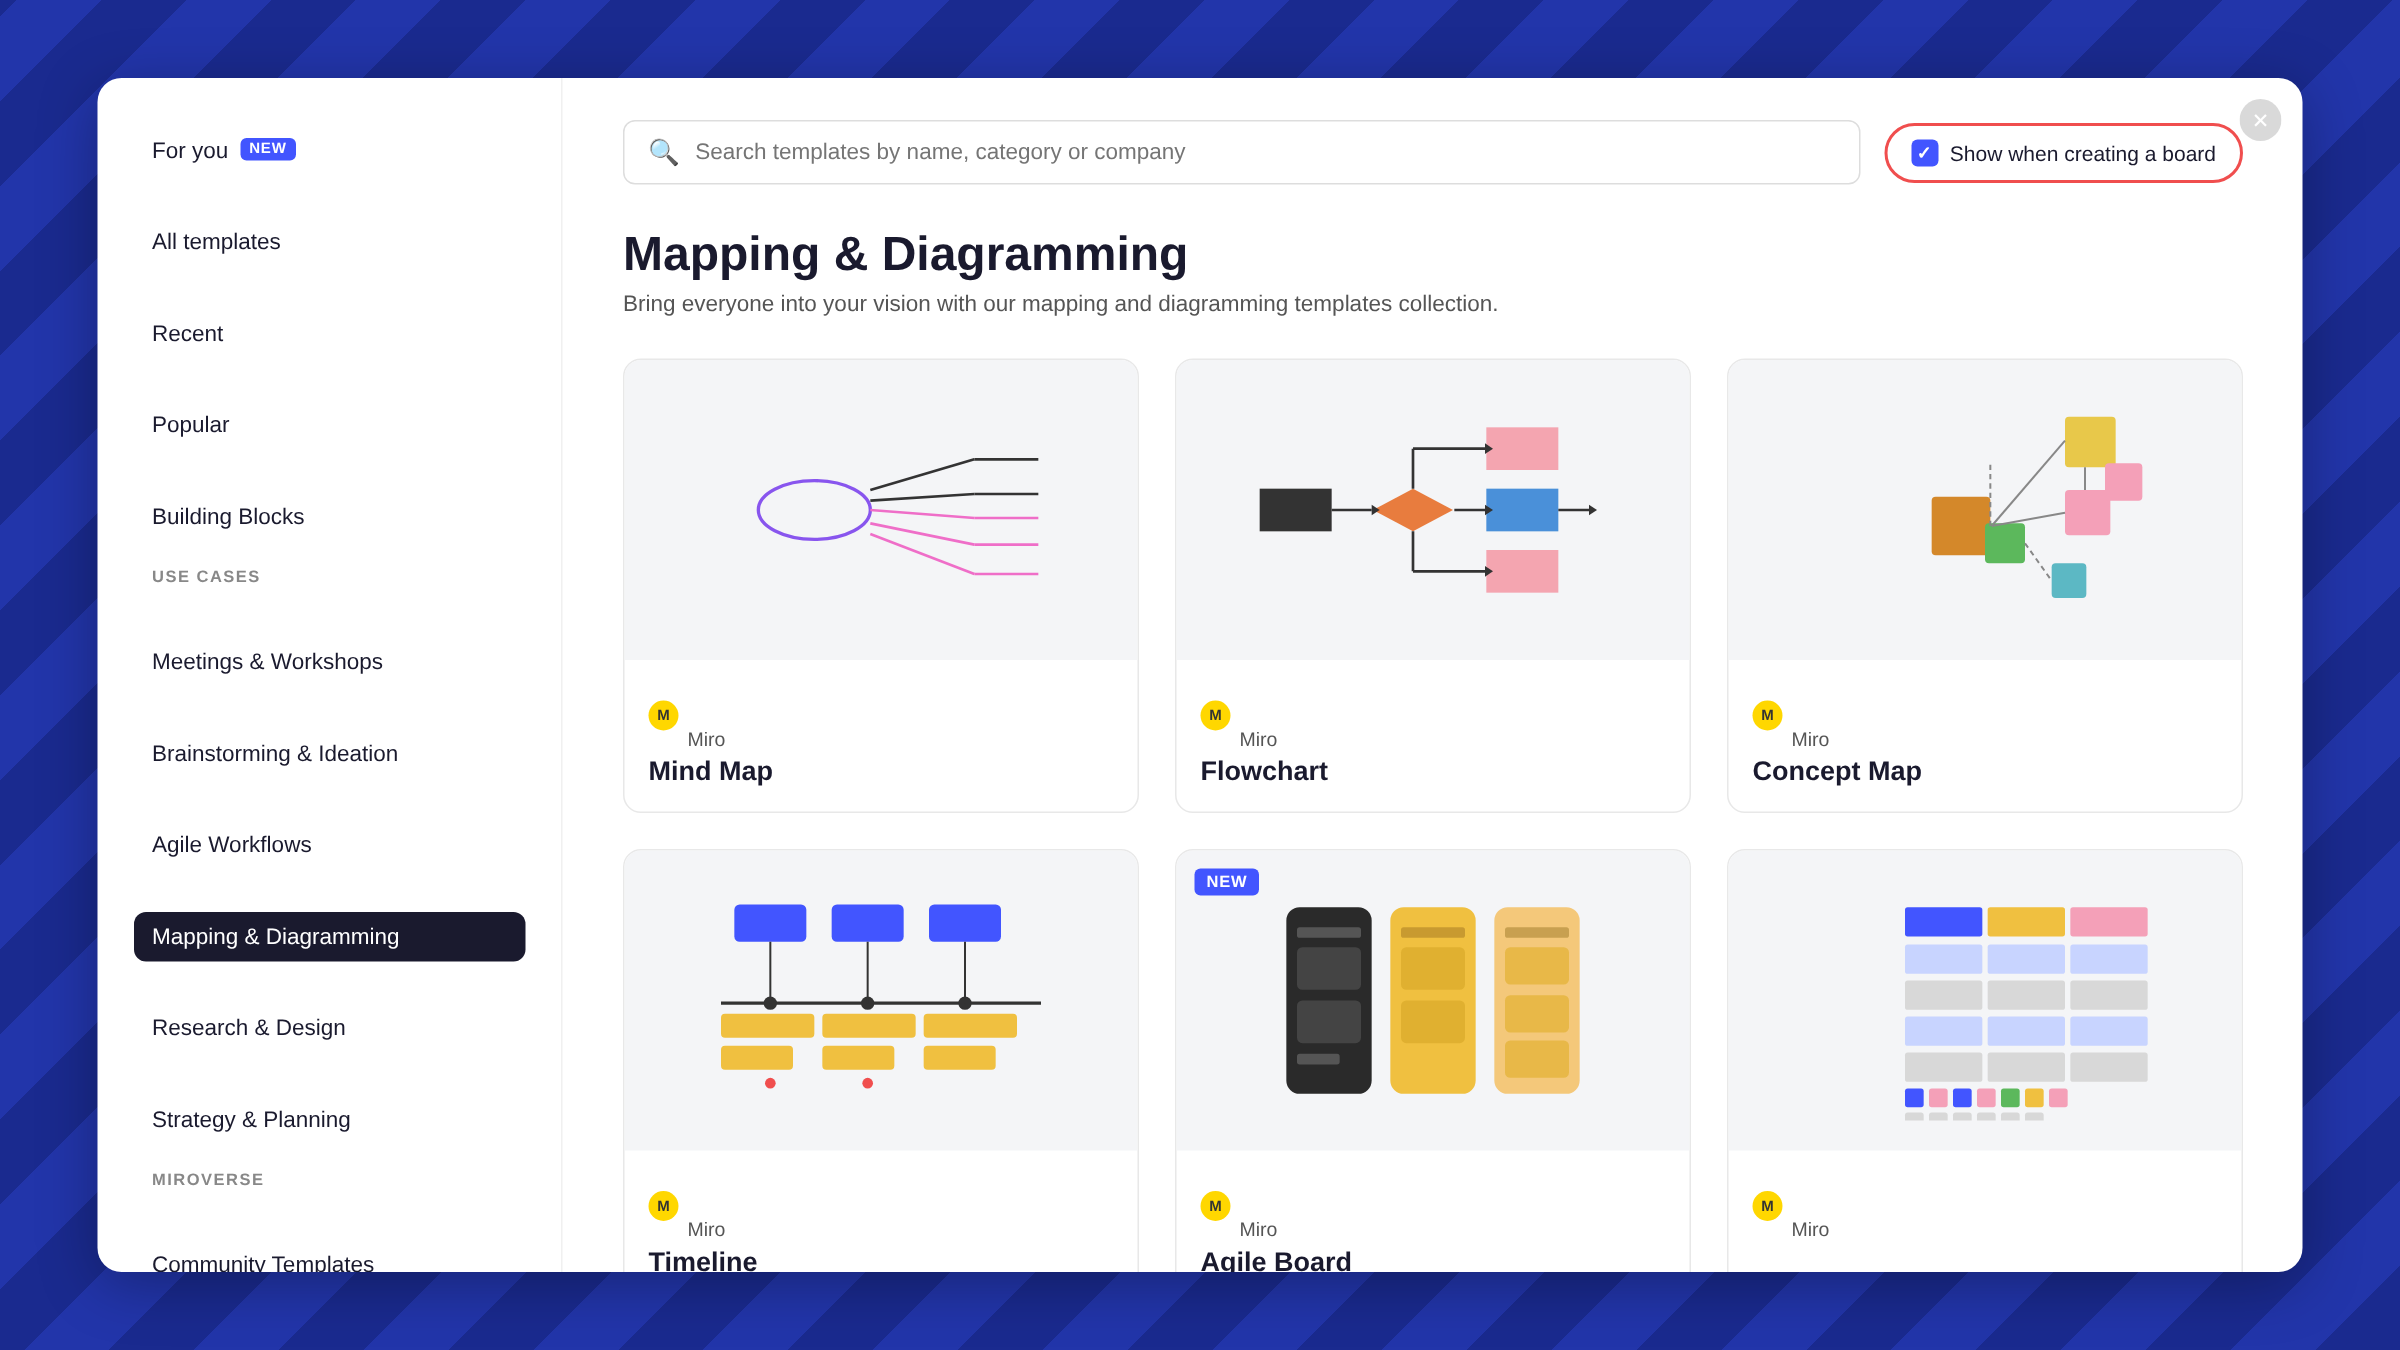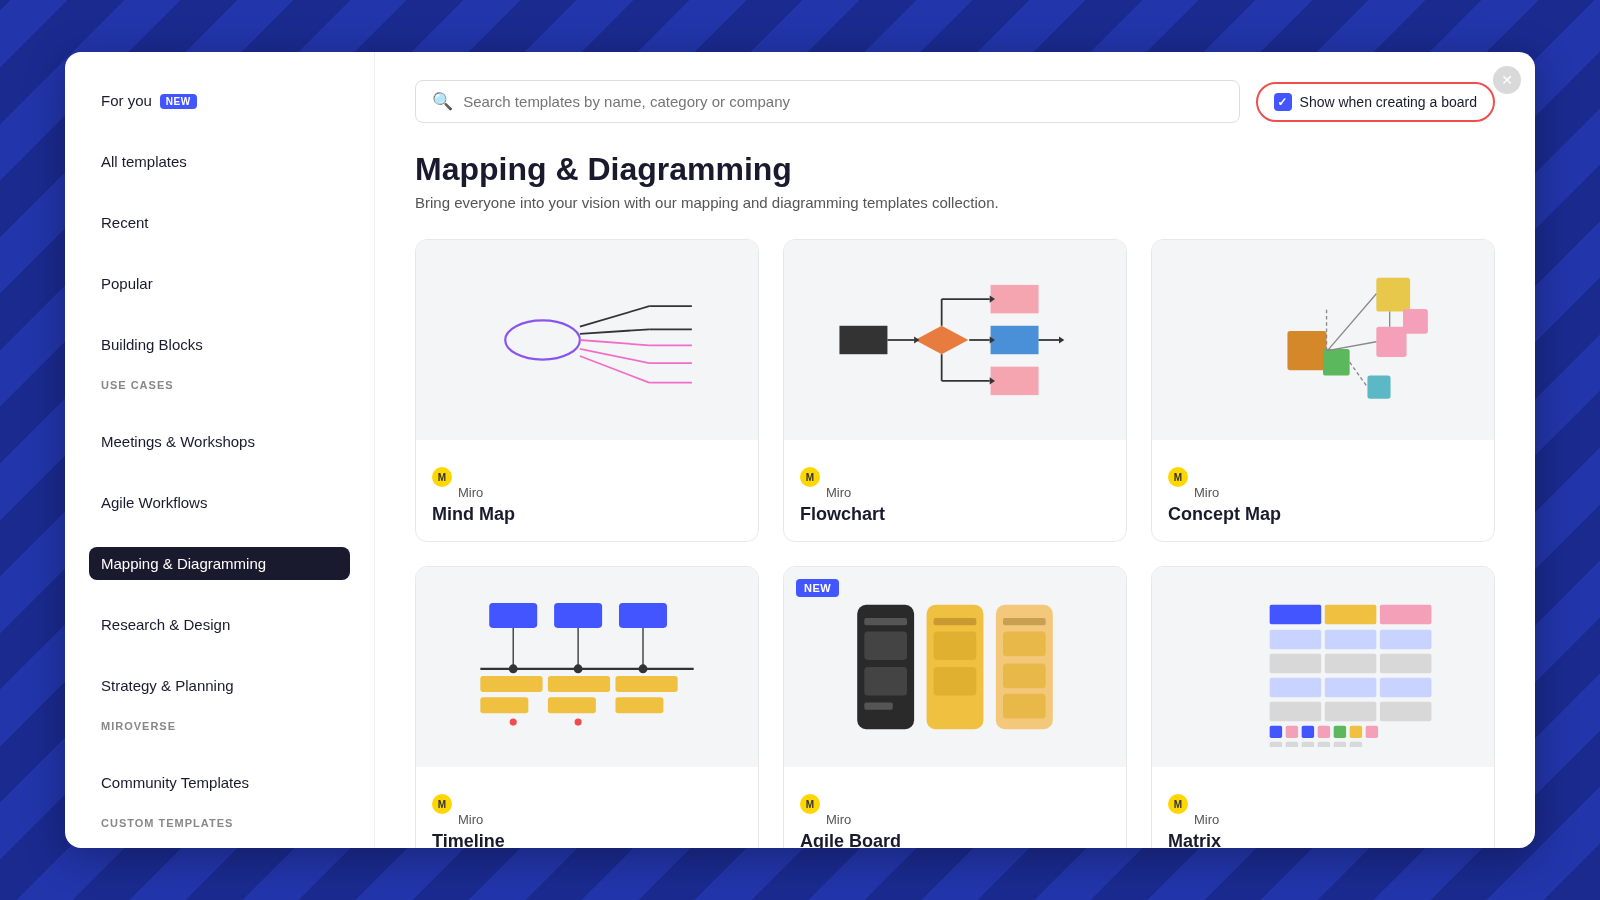--- a/index.html
+++ b/index.html
@@ -63,21 +63,21 @@
       margin-top: 28px;
     }
     .sidebar-item.active {
       background: #1a1a2e;
       color: #fff;
       font-weight: 500;
     }
 
     .sidebar-for-you {
       display: flex;
-      align-items: flex-end;
+      align-items: flex-start;
       gap: 8px;
       padding: 8px 12px;
       margin-bottom: 2px;
       cursor: pointer;
       border-radius: 8px;
     }
     .sidebar-for-you span.label { font-size: 15px; color: #1a1a2e; }
 
     .new-badge {
       background: #4255ff;
@@ -285,20 +285,23 @@
       <span>Popular</span>
     </div>
     <div class="sidebar-item">
       <span>Building Blocks</span>
     </div>
 
     <div class="section-label">USE CASES</div>
 
     <div class="sidebar-item">
       <span>Meetings &amp; Workshops</span>
+    </div>
+    <div class="sidebar-item">
+      <span>Brainstorming &amp; Ideation</span>
     </div>
     <div class="sidebar-item">
       <span>Agile Workflows</span>
     </div>
     <div class="sidebar-item active">
       <span>Mapping &amp; Diagramming</span>
     </div>
     <div class="sidebar-item">
       <span>Research &amp; Design</span>
     </div>
@@ -529,19 +532,18 @@
             <rect x="134" y="174" width="14" height="8" fill="#d8d8d8" rx="2"></rect>
             <rect x="152" y="174" width="14" height="8" fill="#d8d8d8" rx="2"></rect>
             <rect x="170" y="174" width="14" height="8" fill="#d8d8d8" rx="2"></rect>
           </svg>
         </div>
         <div class="template-info">
           <div class="author-row">
             <div class="author-avatar">M</div>
             <span class="author-name">Miro</span>
           </div>
-          <div class="template-name">Matrix</div>
         </div>
       </div>
 
     </div>
   </div>
 </div>
 
 </body></html>

